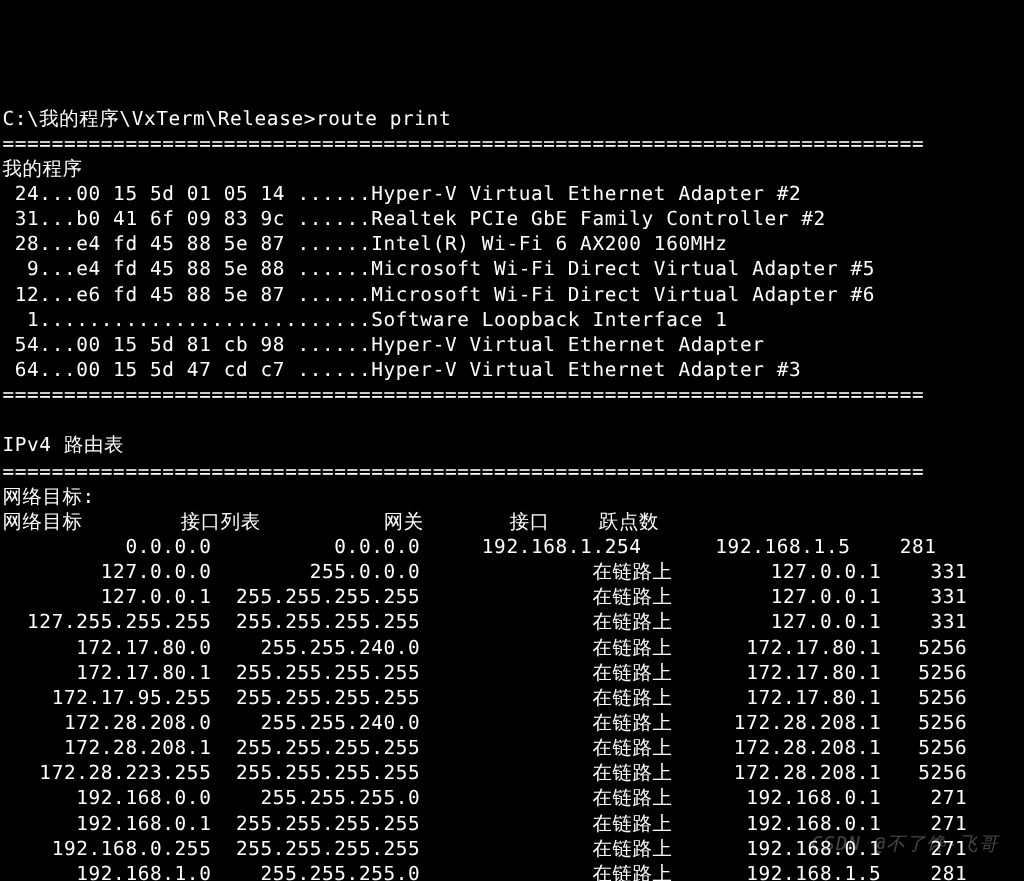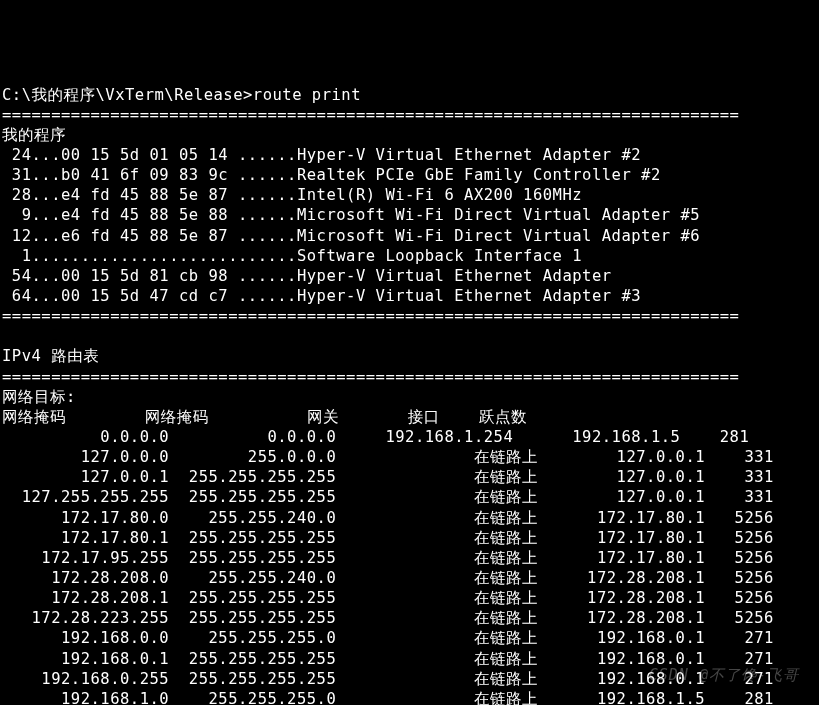--- a/index.html
+++ b/index.html
@@ -43,21 +43,21 @@
   9...e4 fd 45 88 5e 88 ......Microsoft Wi-Fi Direct Virtual Adapter #5
  12...e6 fd 45 88 5e 87 ......Microsoft Wi-Fi Direct Virtual Adapter #6
   1...........................Software Loopback Interface 1
  54...00 15 5d 81 cb 98 ......Hyper-V Virtual Ethernet Adapter
  64...00 15 5d 47 cd c7 ......Hyper-V Virtual Ethernet Adapter #3
 </span><span>===========================================================================</span>
 
 <span>IPv4 路由表</span>
 <span>===========================================================================</span>
 <span>网络目标:</span>
-<span id="cols">网络掩码        网络掩码          网关       接口    跃点数</span>
+<span id="cols">网络目标        接口列表          网关       接口    跃点数</span>
 <span id="routes">          0.0.0.0          0.0.0.0     192.168.1.254      192.168.1.5    281
         127.0.0.0        255.0.0.0              在链路上        127.0.0.1    331
         127.0.0.1  255.255.255.255              在链路上        127.0.0.1    331
   127.255.255.255  255.255.255.255              在链路上        127.0.0.1    331
       172.17.80.0    255.255.240.0              在链路上      172.17.80.1   5256
       172.17.80.1  255.255.255.255              在链路上      172.17.80.1   5256
     172.17.95.255  255.255.255.255              在链路上      172.17.80.1   5256
      172.28.208.0    255.255.240.0              在链路上     172.28.208.1   5256
      172.28.208.1  255.255.255.255              在链路上     172.28.208.1   5256
    172.28.223.255  255.255.255.255              在链路上     172.28.208.1   5256

